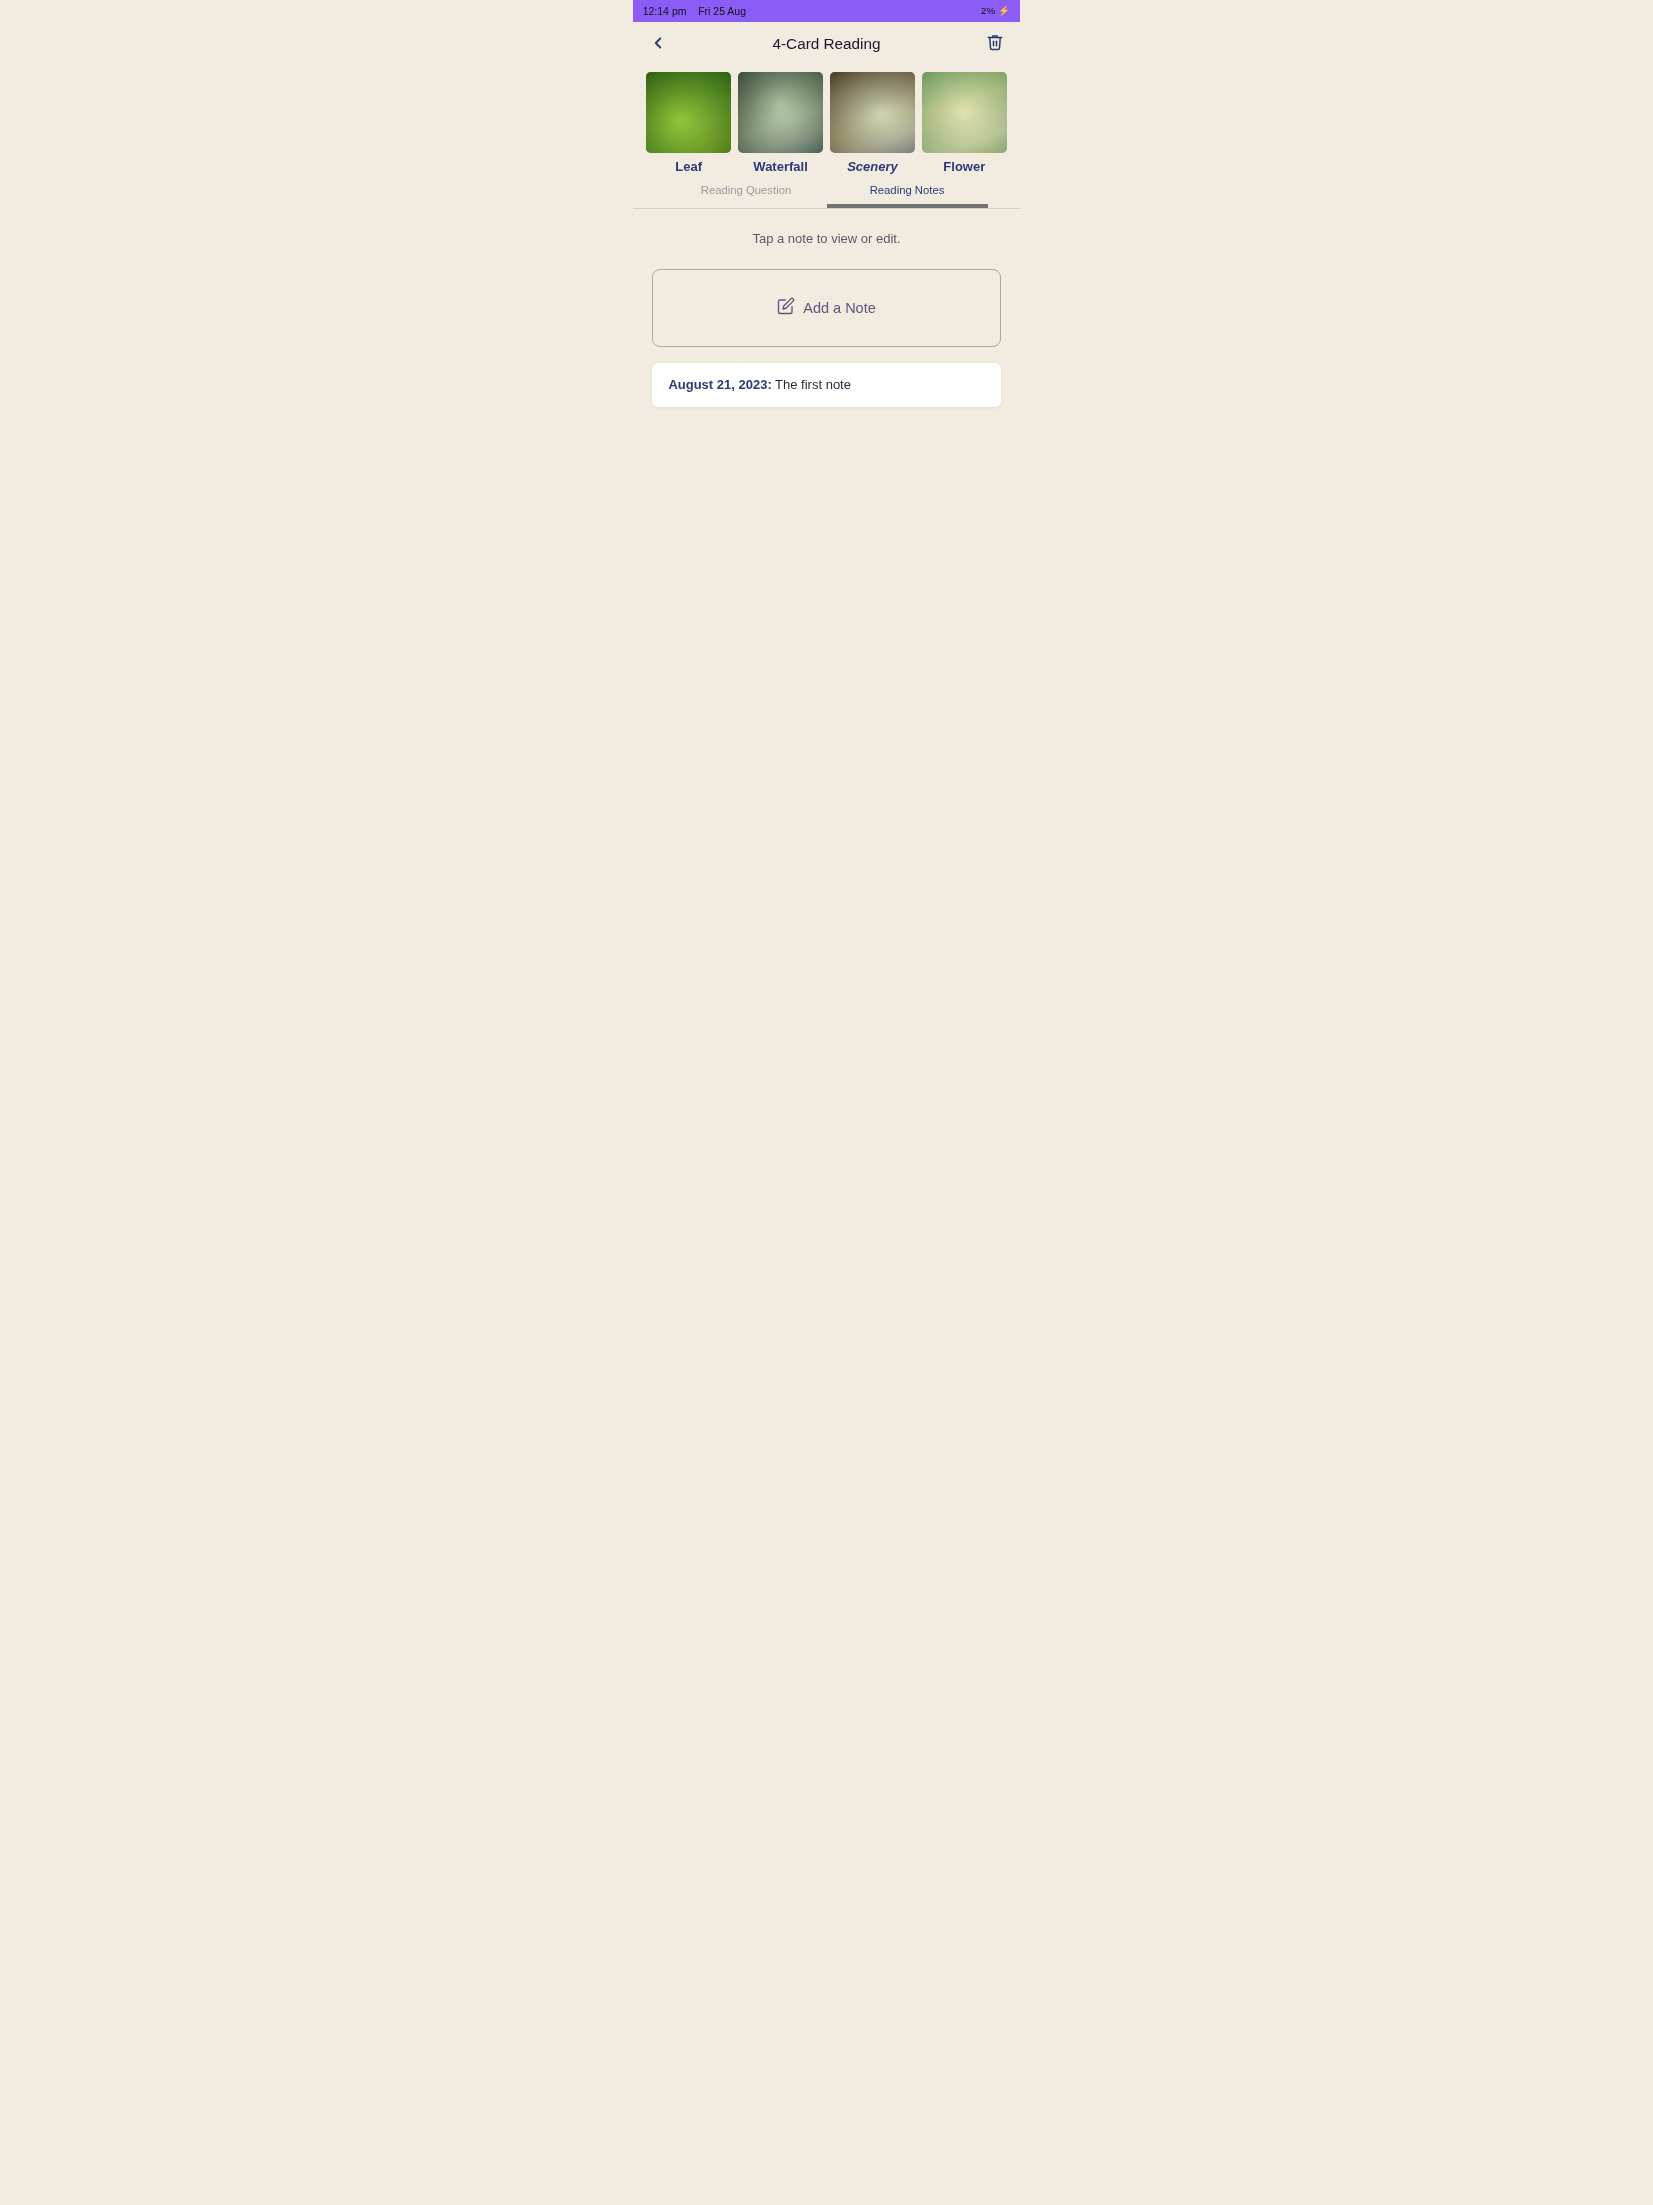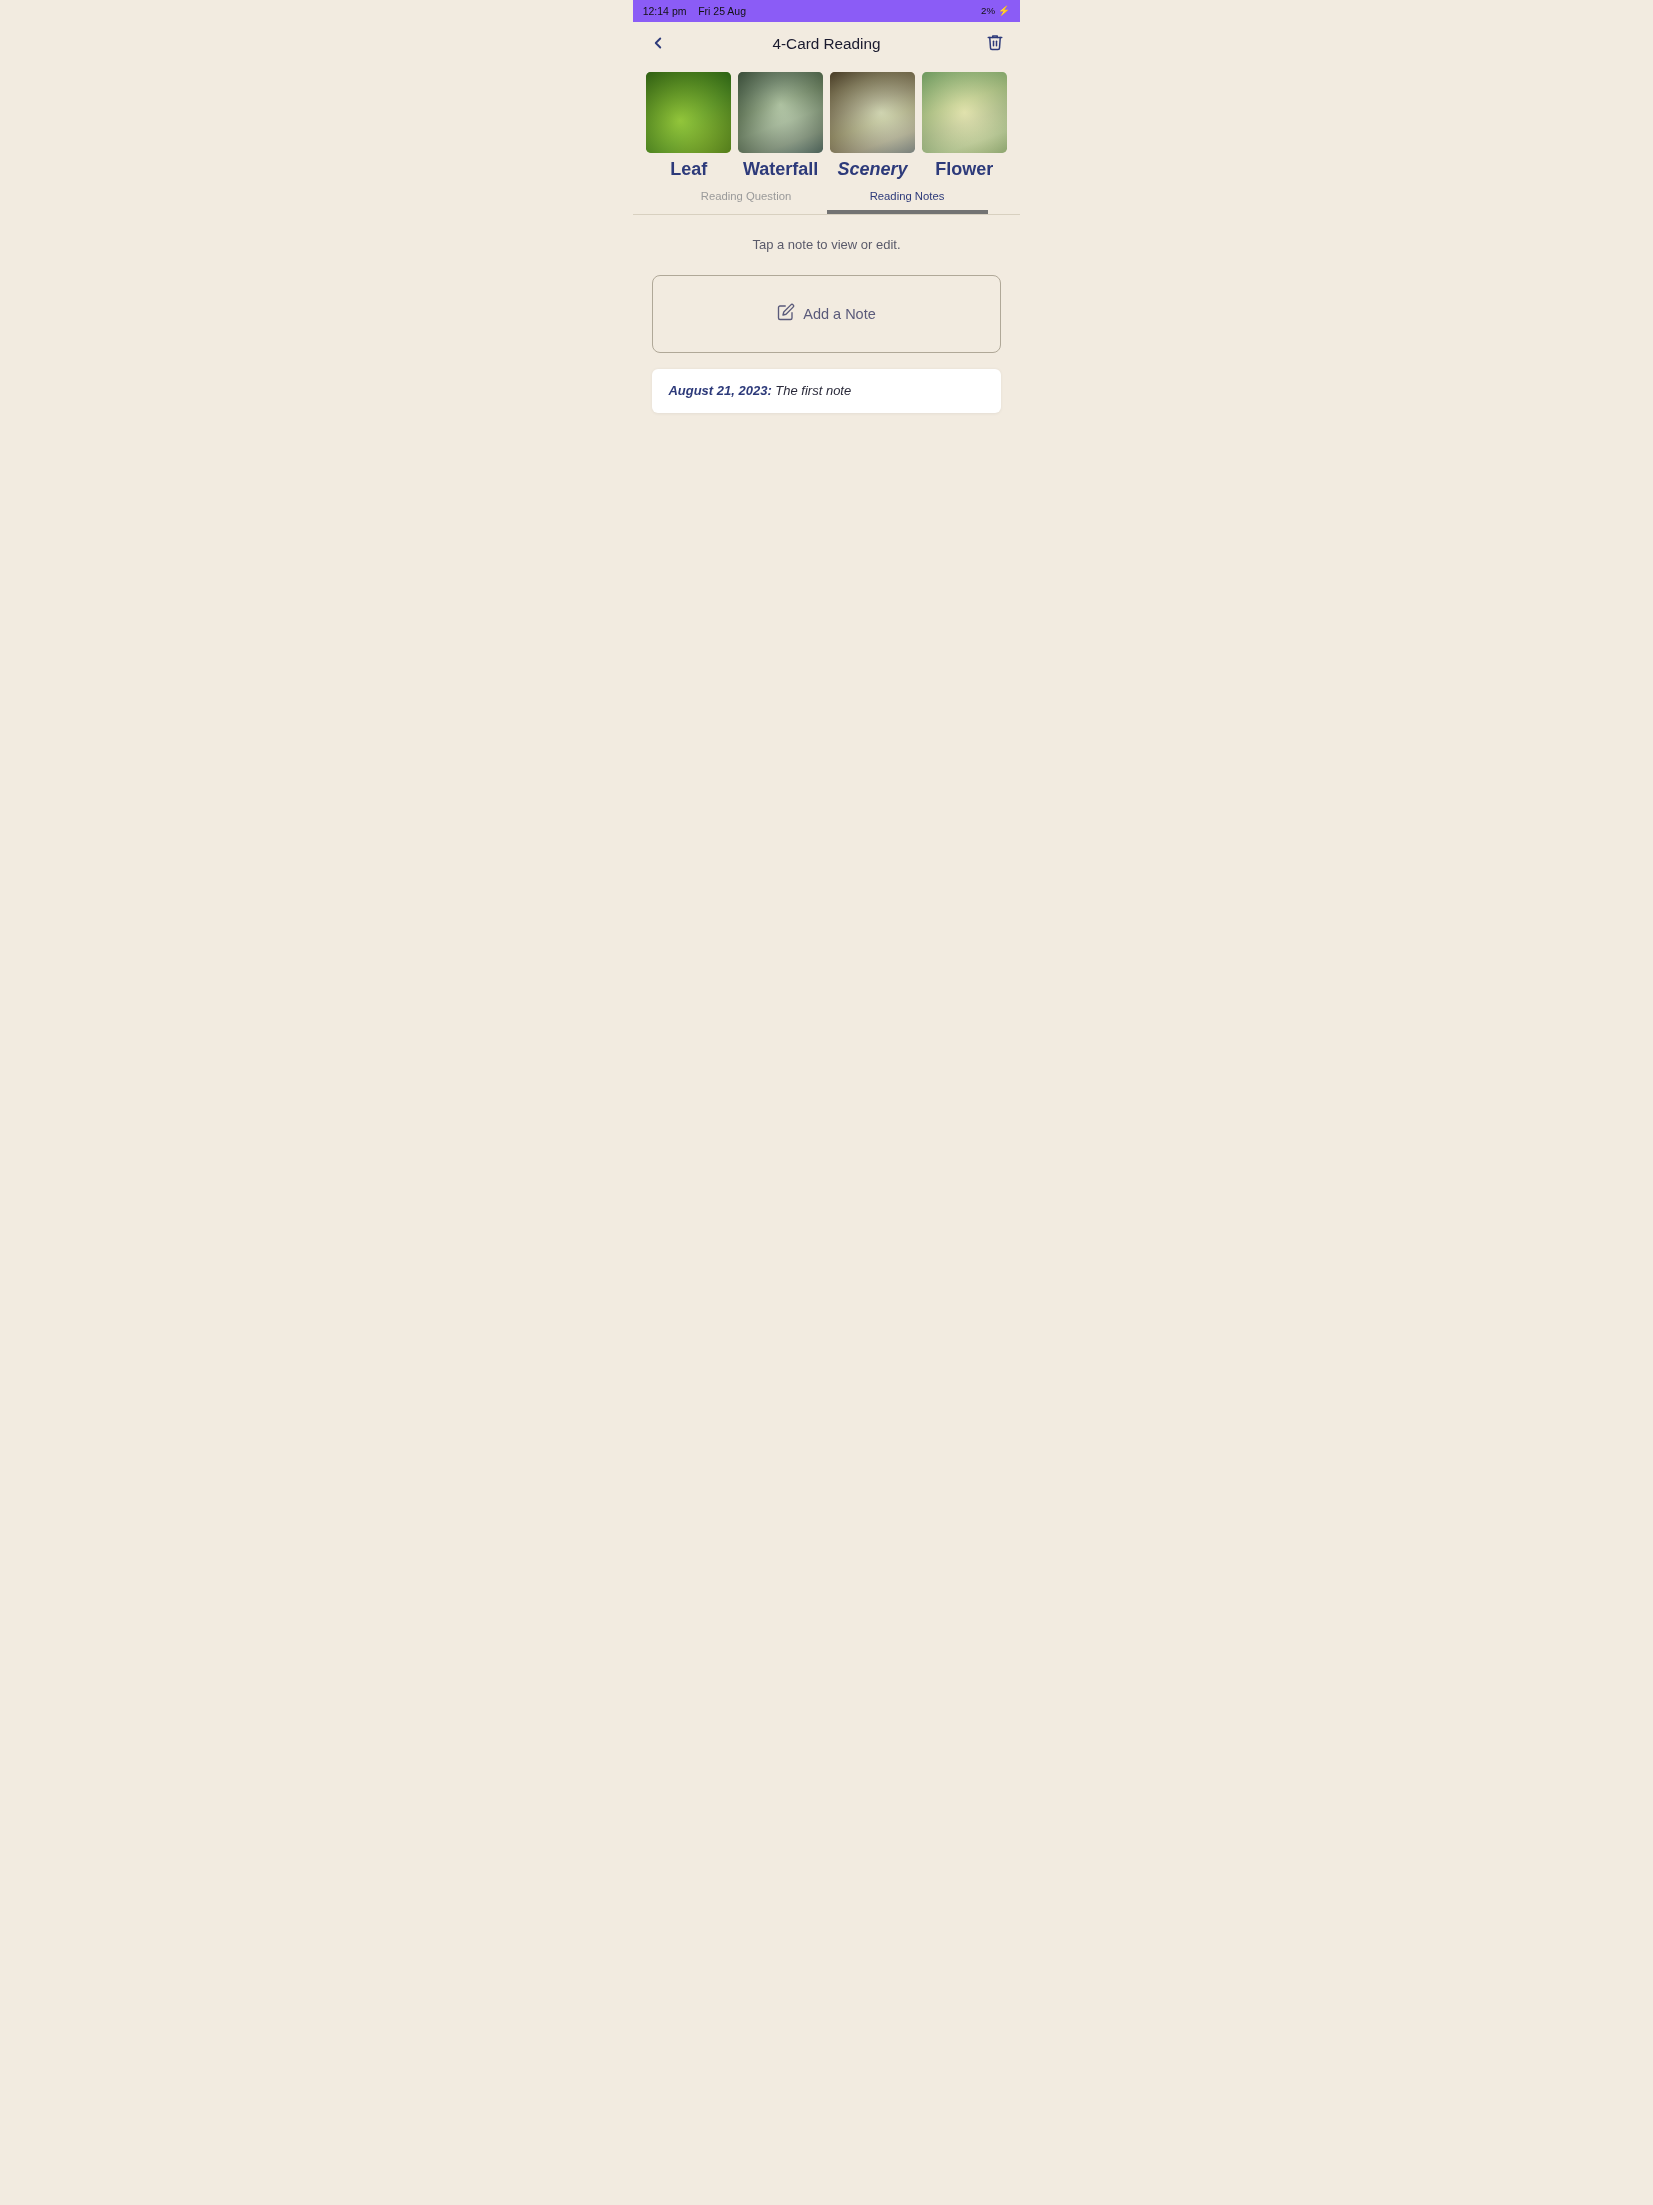--- a/index.html
+++ b/index.html
@@ -140,21 +140,21 @@
       position: relative;
     }
     .card-image-flower::after {
       content: '';
       position: absolute;
       inset: 0;
       background: radial-gradient(ellipse at 50% 50%, rgba(255,240,180,0.4) 0%, rgba(80,120,60,0.5) 100%);
     }
 
     .card-name {
-      font-size: 18px;
+      font-size: 13px;
       font-weight: 700;
       color: #2d3a7a;
       margin-top: 6.5px;
       text-align: right;
     }
 
     .card-name.active {
       color: #2d3a7a;
     }
 
@@ -227,21 +227,20 @@
 
     
     .note-item {
       background: white;
       border-radius: 6px;
       padding: 14.5px 16px;
       font-size: 13px;
       color: #2a2a3a;
       cursor: pointer;
       box-shadow: 0 0.8px 3.2px rgba(0,0,0,0.06);
-      font-style: italic;
     }
 
     .note-date {
       font-weight: 700;
       color: #2d3a7a;
     }
 
     .note-text {
       color: #2a2a3a;
       font-weight: 400;

